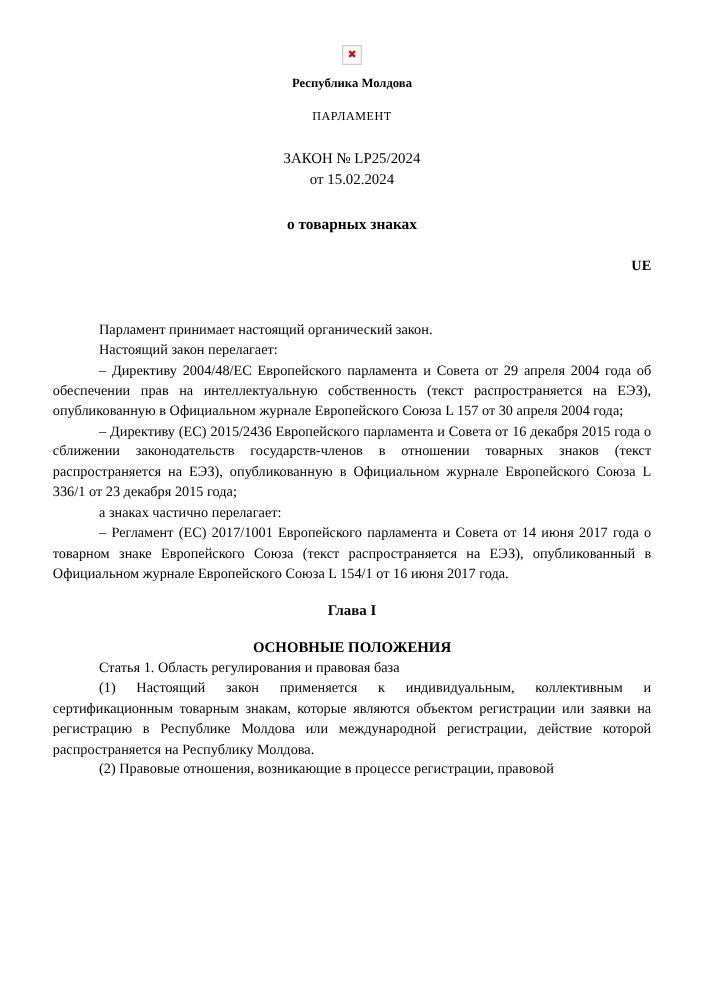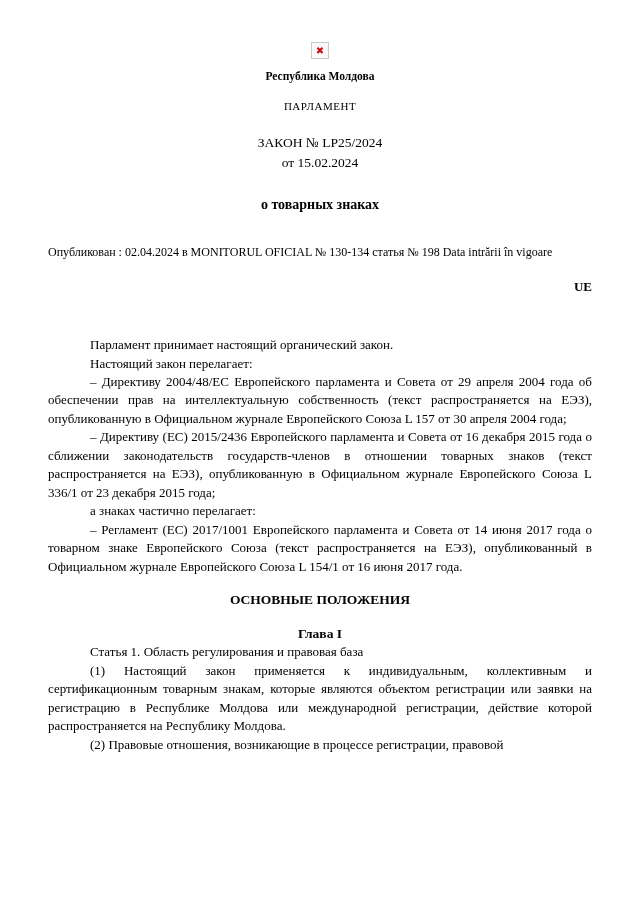--- a/index.html
+++ b/index.html
@@ -67,39 +67,38 @@
   <div class="center country">Республика Молдова</div>
 
   <div class="center institution">ПАРЛАМЕНТ</div>
 
   <div class="center law-line"><span class="b">ЗАКОН</span><span> № LP25/2024</span></div>
 
   <div class="center law-date">от 15.02.2024</div>
 
   <div class="center subject">о товарных знаках</div>
 
-  <div class="published">Опубликован : 02.04.2024 в MONITORUL OFICIAL № 130-134 статья № 198 Data intrării în vigoare</div>
 
   <div class="ue">UE</div>
 
   <p class="para first-para">Парламент принимает настоящий органический закон.</p>
 
   <p class="para">Настоящий закон перелагает:</p>
 
   <p class="para">– Директиву 2004/48/ЕС Европейского парламента и Совета от 29 апреля 2004 года об обеспечении прав на интеллектуальную собственность (текст распространяется на ЕЭЗ), опубликованную в Официальном журнале Европейского Союза L 157 от 30 апреля 2004 года;</p>
 
   <p class="para">– Директиву (ЕС) 2015/2436 Европейского парламента и Совета от 16 декабря 2015 года о сближении законодательств государств-членов в отношении товарных знаков (текст распространяется на ЕЭЗ), опубликованную в Официальном журнале Европейского Союза L 336/1 от 23 декабря 2015 года;</p>
 
   <p class="para">а знаках частично перелагает:</p>
 
   <p class="para">– Регламент (ЕС) 2017/1001 Европейского парламента и Совета от 14 июня 2017 года о товарном знаке Европейского Союза (текст распространяется на ЕЭЗ), опубликованный в Официальном журнале Европейского Союза L 154/1 от 16 июня 2017 года.</p>
 
+  <div class="center chapter">Глава I</div>
+
   <div class="center section-title">ОСНОВНЫЕ ПОЛОЖЕНИЯ</div>
-
-  <div class="center chapter">Глава I</div>
 
   <p class="para article-line"><span class="b">Статья 1.</span><span> Область регулирования и правовая база</span></p>
 
   <p class="para">(1) Настоящий закон применяется к индивидуальным, коллективным и сертификационным товарным знакам, которые являются объектом регистрации или заявки на регистрацию в Республике Молдова или международной регистрации, действие которой распространяется на Республику Молдова.</p>
 
   <p class="para">(2) Правовые отношения, возникающие в процессе регистрации, правовой</p>
 
 </div>
 
 </body></html>

